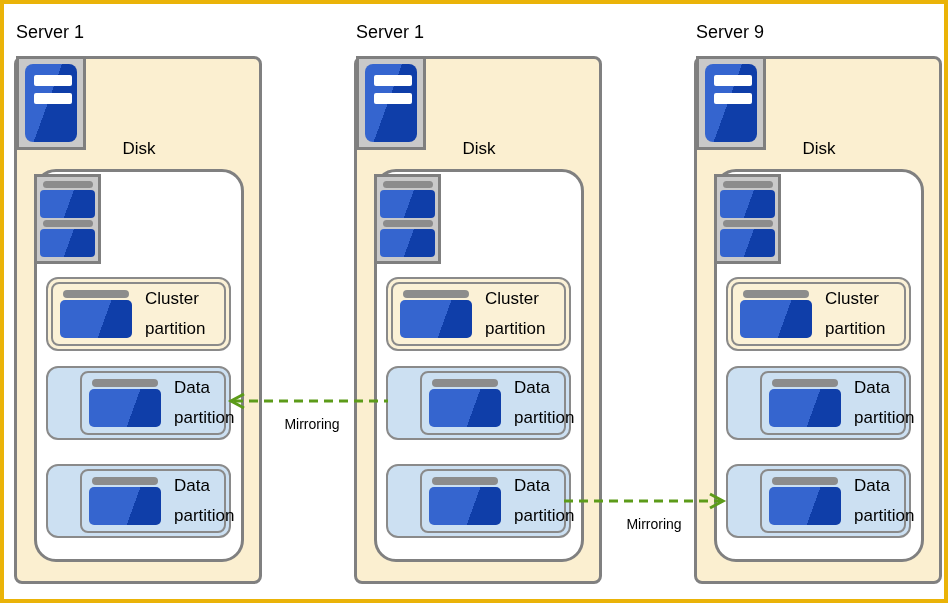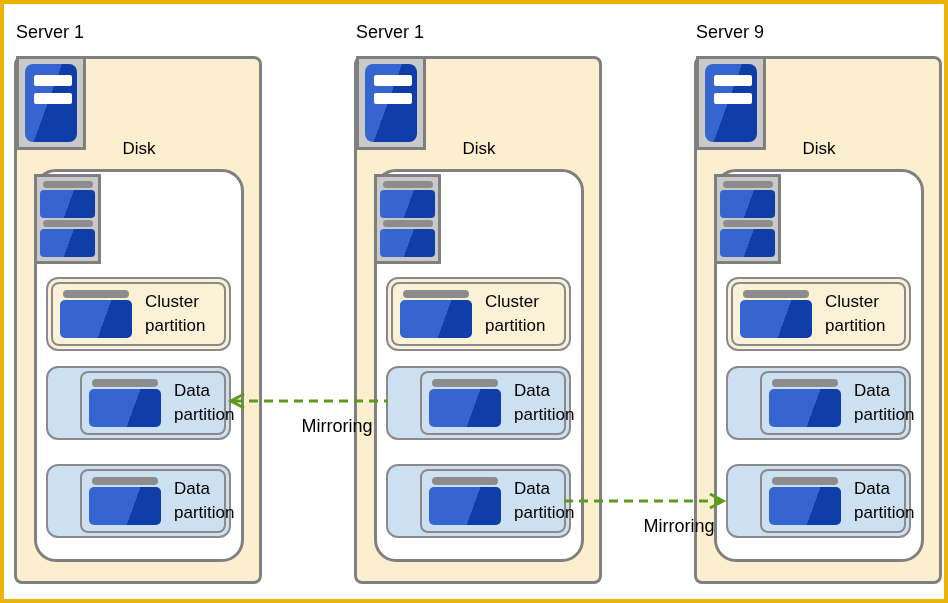--- a/index.html
+++ b/index.html
@@ -83,35 +83,35 @@
   .part-icon { width:72px; flex:0 0 72px; }
   .part-bar {
     width:66px; height:8px; border-radius:4px; margin:0 auto 2px;
     background:var(--icon-bar-gray);
   }
   .part-blue {
     width:72px; height:38px; border-radius:5px;
     background:linear-gradient(110deg, var(--blue-light) 60%, var(--blue-dark) 60%);
   }
   .part-label {
-    margin-left:13px; font-size:17px; line-height:24px; color:var(--text);
+    margin-left:13px; font-size:17px; line-height:30px; color:var(--text);
     width:94px;
   }
 
   
   .mirror-arrow { position:absolute; z-index:4; }
   .mirror-arrow line {
     stroke:var(--arrow-green); stroke-width:3; stroke-dasharray:9 6;
   }
   .mirror-arrow polyline {
     fill:none; stroke:var(--arrow-green); stroke-width:3;
   }
   .arrow-label {
-    position:absolute; width:140px; text-align:center; font-size:18px;
-    color:var(--text); z-index:4;margin-left:25px;
+    position:absolute; width:140px; text-align:center; font-size:14px;
+    color:var(--text); z-index:4;
   }
 </style>
 </head>
 <body>
 
 <div class="frame">
 
   <div class="server" style="left:10px">
     <div class="server-label">Server 1</div>
     <div class="server-box">

